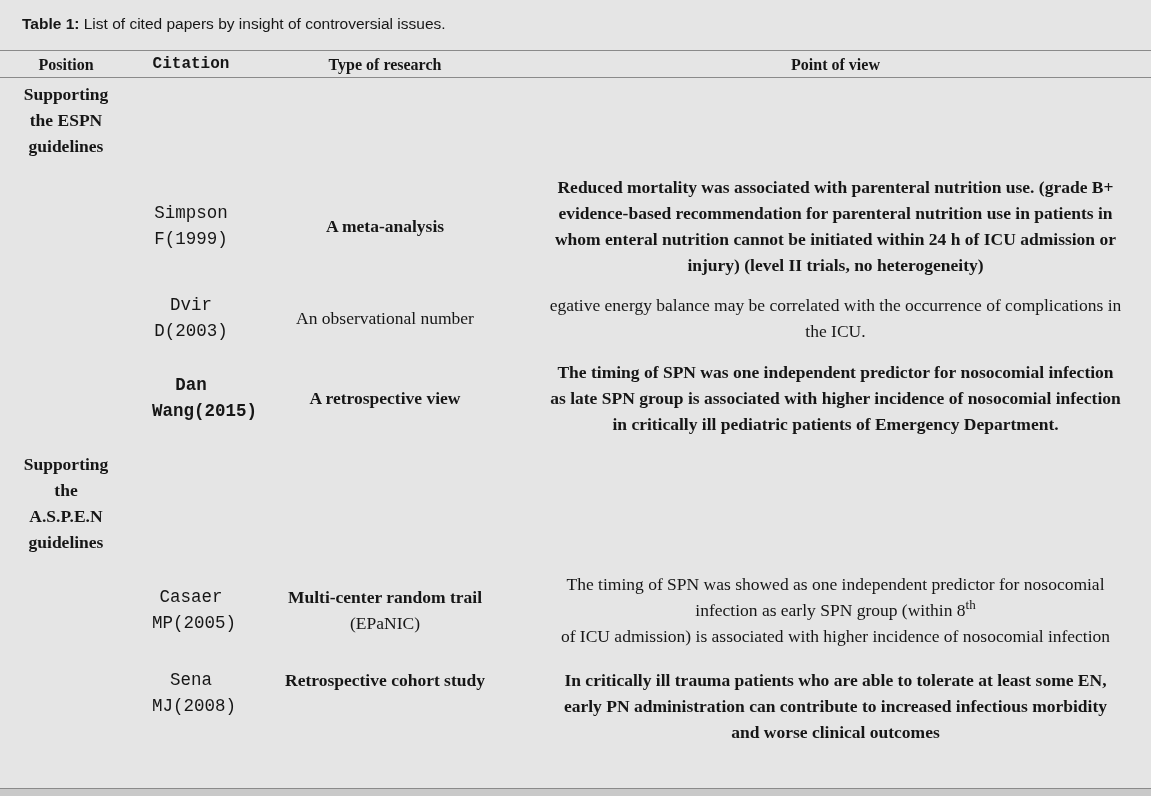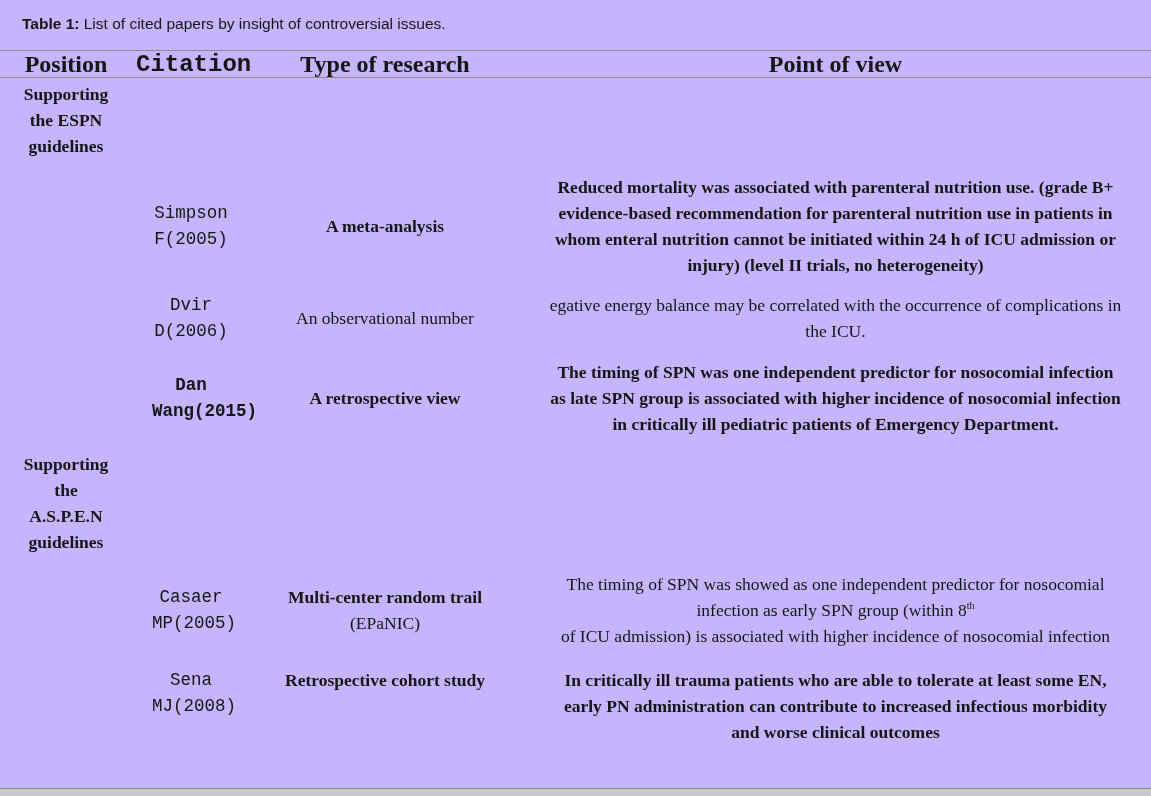--- a/index.html
+++ b/index.html
@@ -1,20 +1,20 @@
 <!DOCTYPE html>
 <html><head>
 <meta charset="utf-8">
 <style>
   html, body { margin: 0; padding: 0; }
   .page {
     position: relative;
     width: 1151px;
     height: 796px;
-    background: #c4b5fd;
+    background: #e5e5e5;
     color: #161616;
     font-family: "Liberation Serif", serif;
     overflow: hidden;
     box-sizing: border-box;
   }
   .title-bar {
     height: 50px;
     box-sizing: border-box;
     padding: 14px 0 0 22px;
     font-family: "Liberation Sans", sans-serif;
@@ -38,38 +38,38 @@
     white-space: pre-line;
     padding: 1px 20px;
     box-sizing: border-box;
   }
   .c-pos  { width: 132px; }
   .c-cit  { width: 118px; font-family: Liberation Mono, monospace; }
   .c-type { width: 270px; padding: 1px 10px; }
   .c-pov  { width: 631px; padding: 2px 28px; margin-top: 12px; }
   .header .cell {
     font-weight: bold;
-    font-size: 24px;
+    font-size: 16px;
     line-height: 25px;
     height: 28px;
     white-space: normal;
     border-top: 1px solid #8a8a8a;
     border-bottom: 1px solid #8a8a8a;
     padding: 0 4px;
   }
   .bold { font-weight: bold; }
   .blockline { display: block; }
   .h84  > .cell { height: 84px; }
   .h128 > .cell { height: 128px; }
   .h54  > .cell { height: 54px; }
   .h53  > .cell { height: 53px; }
   .h104 > .cell { height: 104px; }
   .h108 > .cell { height: 108px; }
   .h76  > .cell { height: 76px; vertical-align: top; padding-top: 3px; }
-  sup { font-size: 10px; line-height: 0; vertical-align: super; }
+  sup { font-size: 13px; line-height: 0; vertical-align: super; }
   .footer-strip {
     position: absolute;
     left: 0; right: 0; bottom: 0;
     height: 8px;
     background: #c9c9c9;
     border-top: 1px solid #8a8a8a;
     box-sizing: border-box;
   }
 </style>
 </head>
@@ -93,29 +93,29 @@
 the ESPN
 guidelines</div>
       <div class="cell c-cit"></div>
       <div class="cell c-type"></div>
       <div class="cell c-pov"></div>
     </div>
 
     <div class="row h128">
       <div class="cell c-pos"></div>
       <div class="cell c-cit">Simpson
-F(2005)</div>
+F(1999)</div>
       <div class="cell c-type bold">A meta-analysis</div>
       <div class="cell c-pov bold">Reduced mortality was associated with parenteral nutrition use. (grade B+ evidence-based recommendation for parenteral nutrition use in patients in whom enteral nutrition cannot be initiated within 24 h of ICU admission or injury) (level II trials, no heterogeneity)</div>
     </div>
 
     <div class="row h54">
       <div class="cell c-pos"></div>
       <div class="cell c-cit">Dvir
-D(2006)</div>
+D(2003)</div>
       <div class="cell c-type">An observational number</div>
       <div class="cell c-pov">egative energy balance may be correlated with the occurrence of complications in the ICU.</div>
     </div>
 
 
     <div class="row h104">
       <div class="cell c-pos"></div>
       <div class="cell c-cit bold">Dan
 Wang(2015)</div>
       <div class="cell c-type bold">A retrospective view</div>

